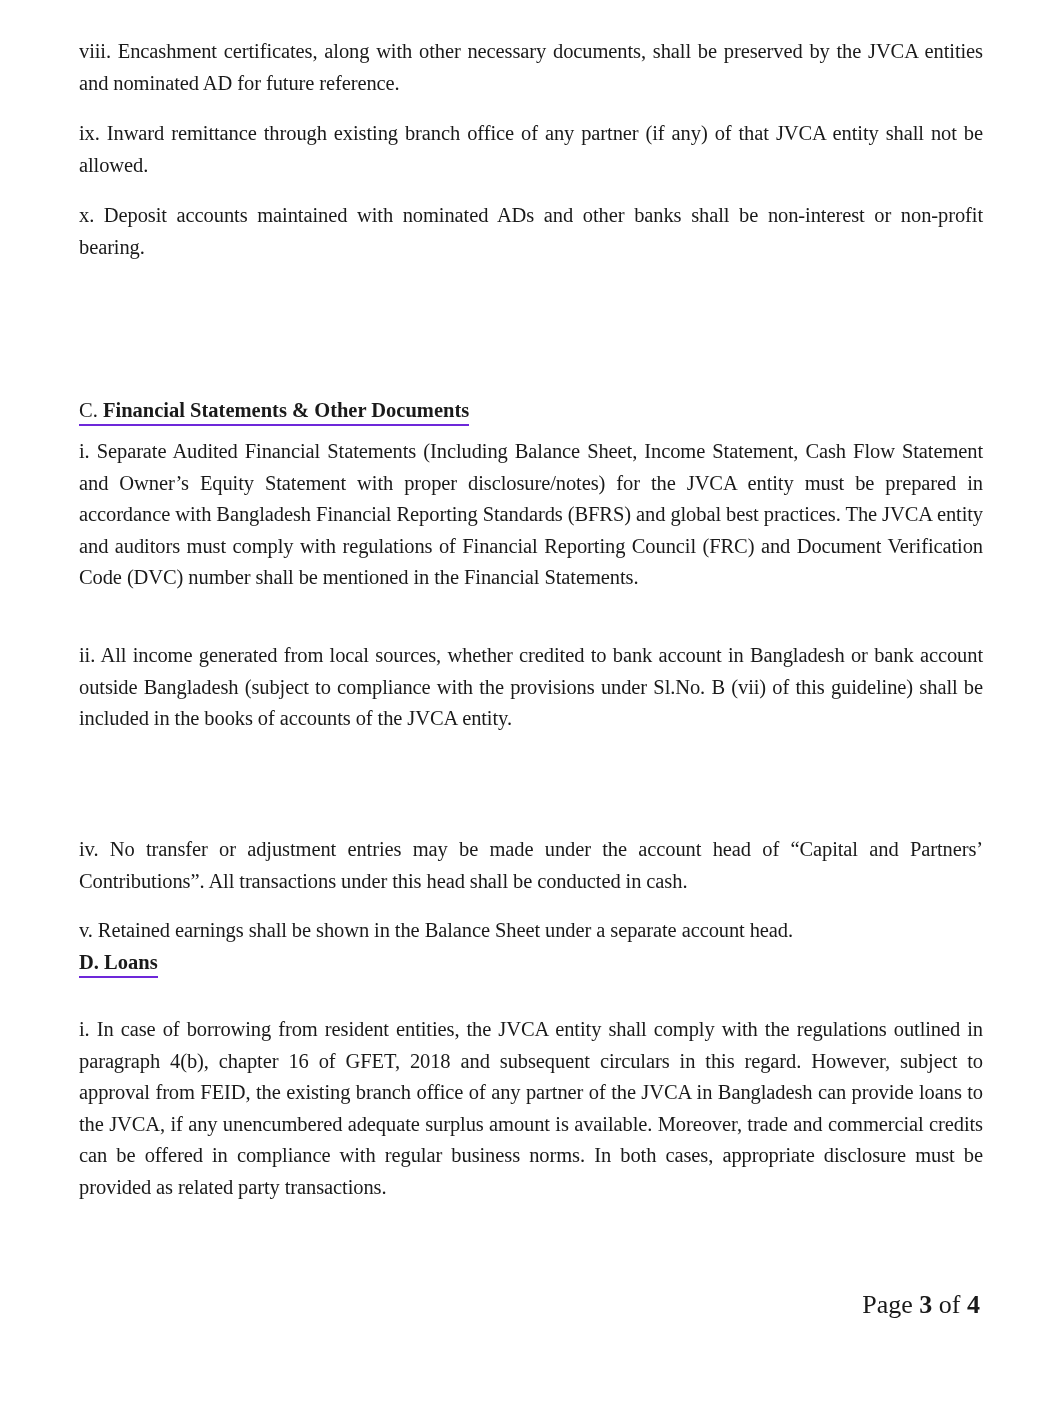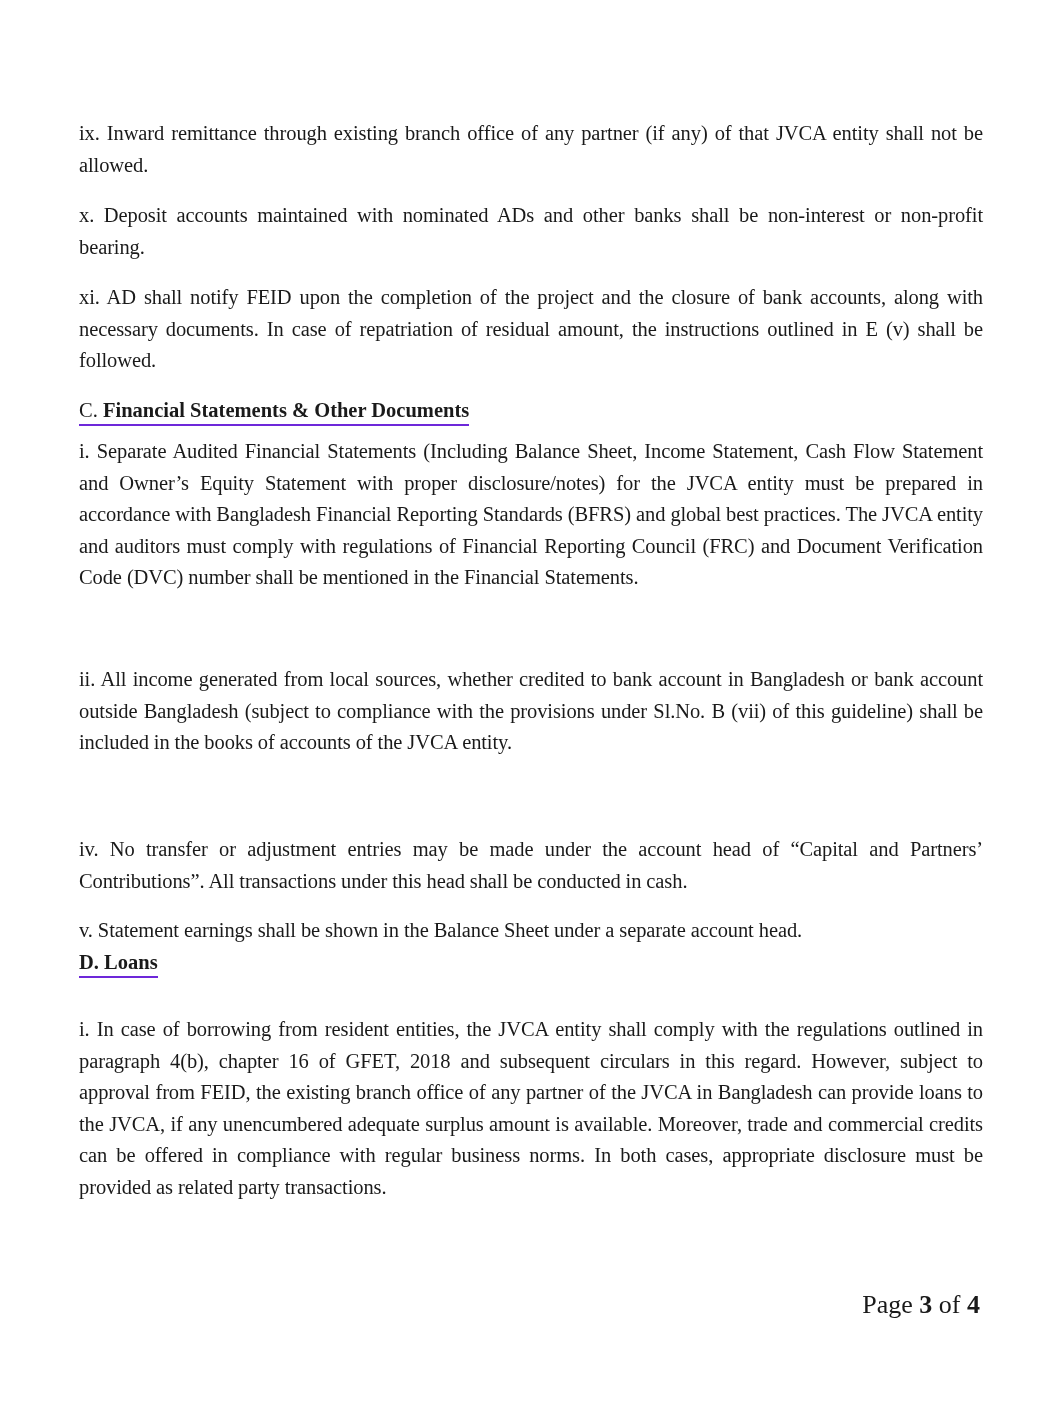--- a/index.html
+++ b/index.html
@@ -26,32 +26,32 @@
     position: absolute; right: 66px; top: 1291px;
     font-size: 26px; line-height: 28px;
   }
   .footer b { font-weight: bold; }
 </style>
 </head>
 <body>
 
 <div class="page">
 
+  <p class="para" style="top:36px;">viii. Encashment certificates, along with other necessary documents, shall be preserved by the JVCA entities and nominated AD for future reference.</p>
   <p class="para" style="top:118px;">ix. Inward remittance through existing branch office of any partner (if any) of that JVCA entity shall not be allowed.</p>
   <p class="para" style="top:200px;">x. Deposit accounts maintained with nominated ADs and other banks shall be non-interest or non-profit bearing.</p>
-  <p class="para" style="top:282px;">xi. AD shall notify FEID upon the completion of the project and the closure of bank accounts, along with necessary documents. In case of repatriation of residual amount, the instructions outlined in E (v) shall be followed.</p>
 
   <div class="heading underline" style="top:396px;">
     <span class="num">C. </span><span class="title">Financial Statements &amp; Other Documents</span>
   </div>
 
   <p class="para" style="top:436px;">i. Separate Audited Financial Statements (Including Balance Sheet, Income Statement, Cash Flow Statement and Owner’s Equity Statement with proper disclosure/notes) for the JVCA entity must be prepared in accordance with Bangladesh Financial Reporting Standards (BFRS) and global best practices. The JVCA entity and auditors must comply with regulations of Financial Reporting Council (FRC) and Document Verification Code (DVC) number shall be mentioned in the Financial Statements.</p>
-  <p class="para" style="top:664px;">ii. All income generated from local sources, whether credited to bank account in Bangladesh or bank account outside Bangladesh (subject to compliance with the provisions under Sl.No. B (vii) of this guideline) shall be included in the books of accounts of the JVCA entity.</p>
+  <p class="para" style="top:640px;">ii. All income generated from local sources, whether credited to bank account in Bangladesh or bank account outside Bangladesh (subject to compliance with the provisions under Sl.No. B (vii) of this guideline) shall be included in the books of accounts of the JVCA entity.</p>
   <p class="para" style="top:834px;">iv. No transfer or adjustment entries may be made under the account head of “Capital and Partners’ Contributions”. All transactions under this head shall be conducted in cash.</p>
-  <p class="para" style="top:915px;">v. Statement earnings shall be shown in the Balance Sheet under a separate account head.</p>
+  <p class="para" style="top:915px;">v. Retained earnings shall be shown in the Balance Sheet under a separate account head.</p>
 
   <div class="heading underline" style="top:948px;">
     <span class="title">D. Loans</span>
   </div>
 
   <p class="para" style="top:1014px;">i. In case of borrowing from resident entities, the JVCA entity shall comply with the regulations outlined in paragraph 4(b), chapter 16 of GFET, 2018 and subsequent circulars in this regard. However, subject to approval from FEID, the existing branch office of any partner of the JVCA in Bangladesh can provide loans to the JVCA, if any unencumbered adequate surplus amount is available. Moreover, trade and commercial credits can be offered in compliance with regular business norms. In both cases, appropriate disclosure must be provided as related party transactions.</p>
 
   <div class="footer">
     <span>Page </span><b>3</b><span> of </span><b>4</b>
   </div>

